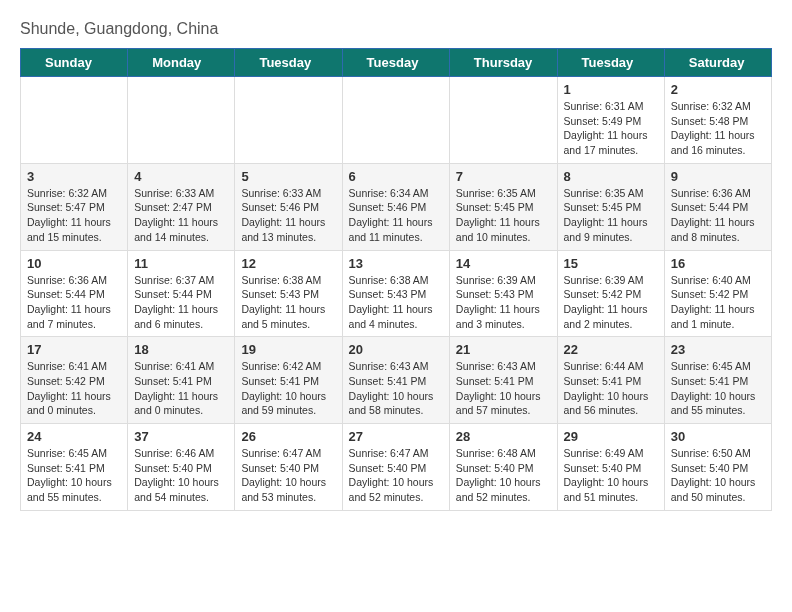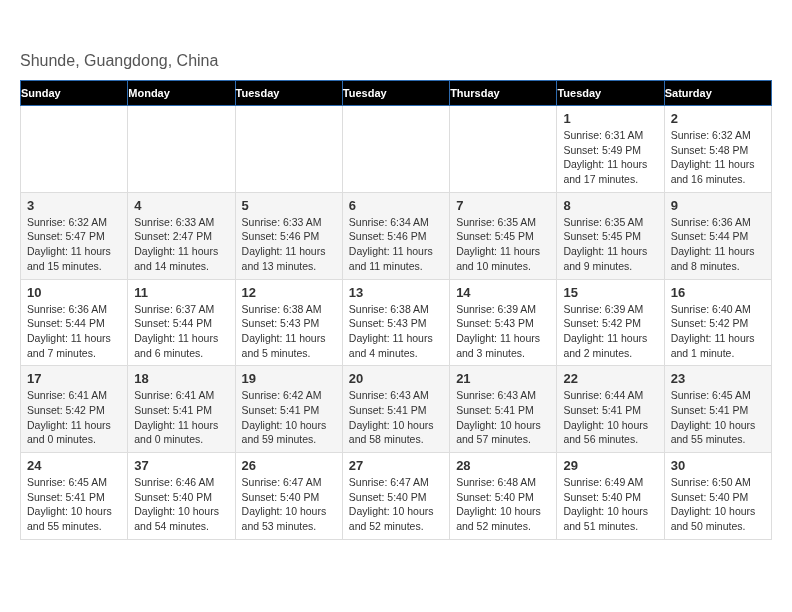--- a/index.html
+++ b/index.html
@@ -39,32 +39,31 @@
       text-align: right;
     }
     .month-title {
       font-size: 36px;
       font-weight: normal;
       color: #333;
     }
     .location-title {
       font-size: 16px;
       color: #555;
-      margin-top: 32px;
     }
     .calendar {
       width: 100%;
       border-collapse: collapse;
       border: 1px solid #ccc;
     }
     .calendar th {
-      background-color: #000000;
+      background-color: #0f766e;
       color: white;
-      padding: 6px 0;
-      font-size: 11px;
+      padding: 6px 24px;
+      font-size: 13px;
       font-weight: bold;
       text-align: left;
       border: 1px solid #2d6aaf;
     }
     .calendar td {
       vertical-align: top;
       padding: 5px 6px;
       border: 1px solid #ddd;
       font-size: 11px;
       color: #333;

